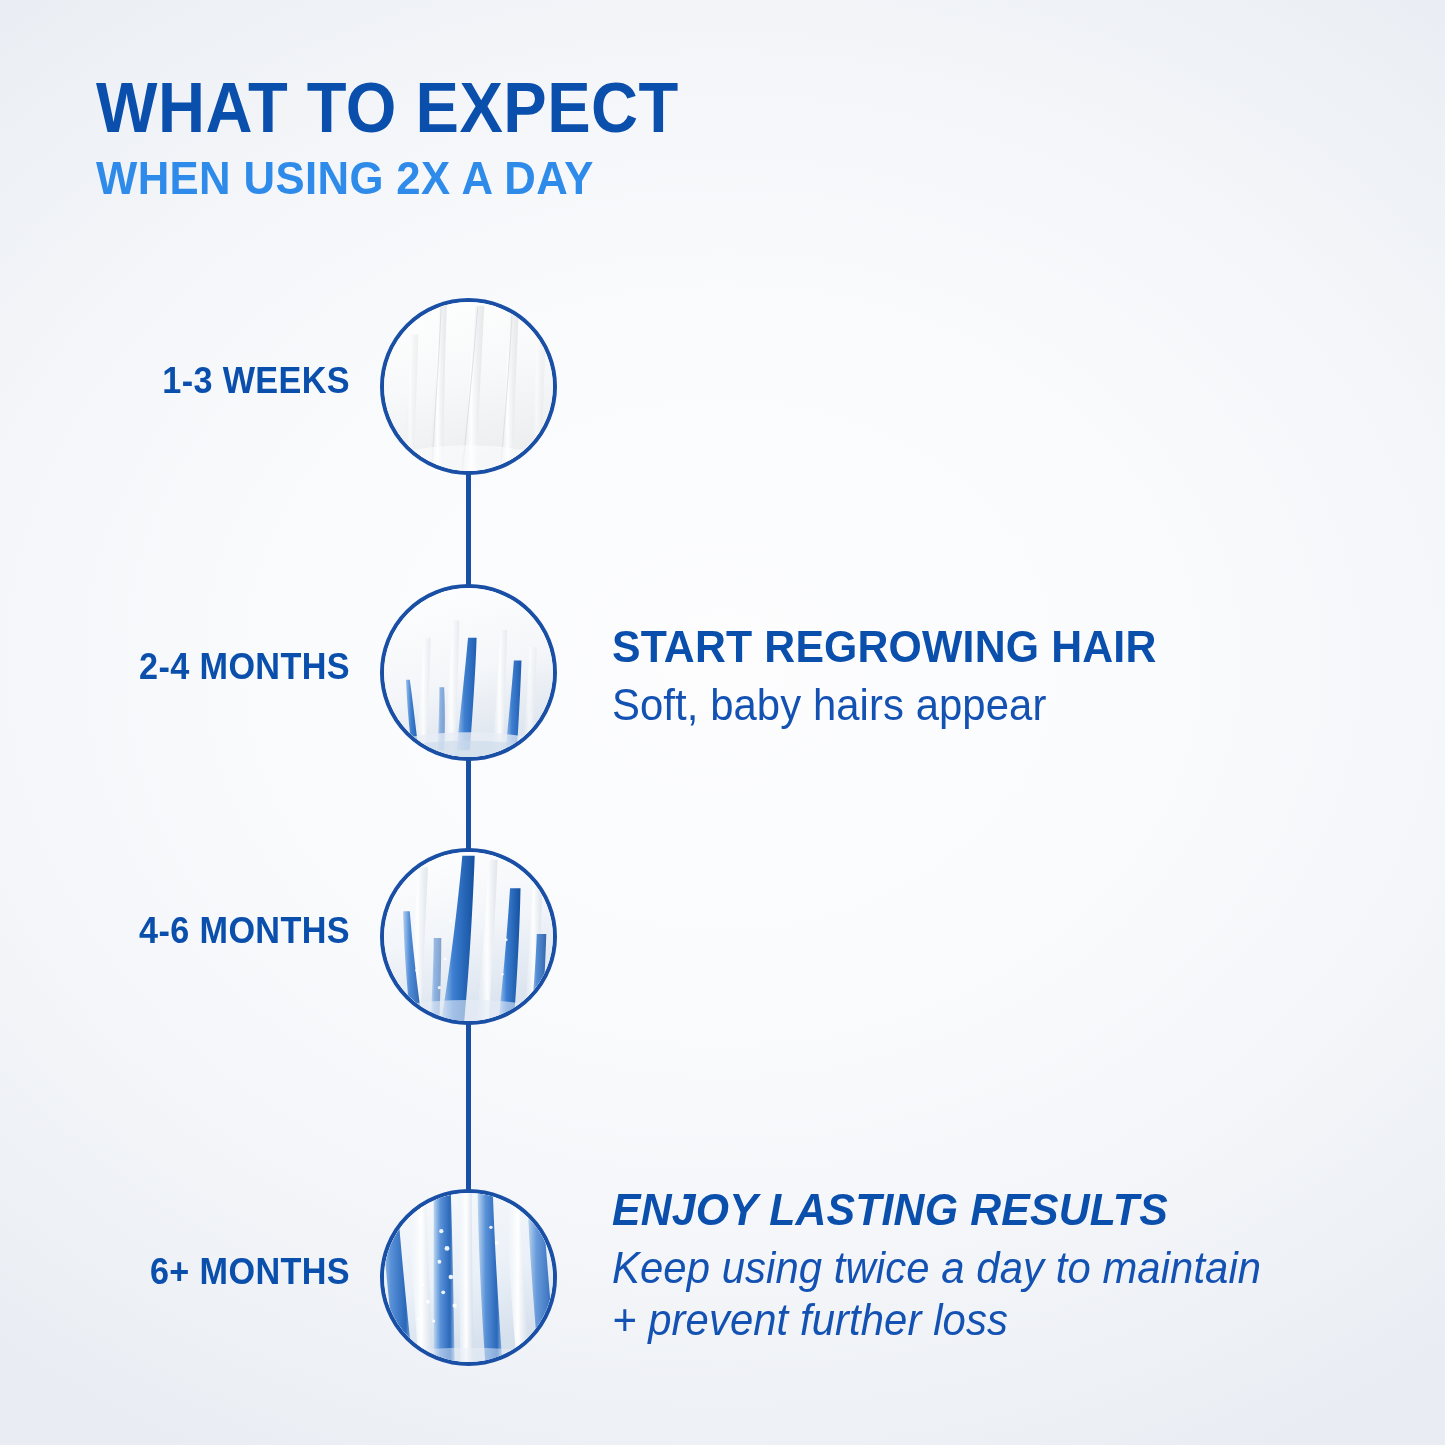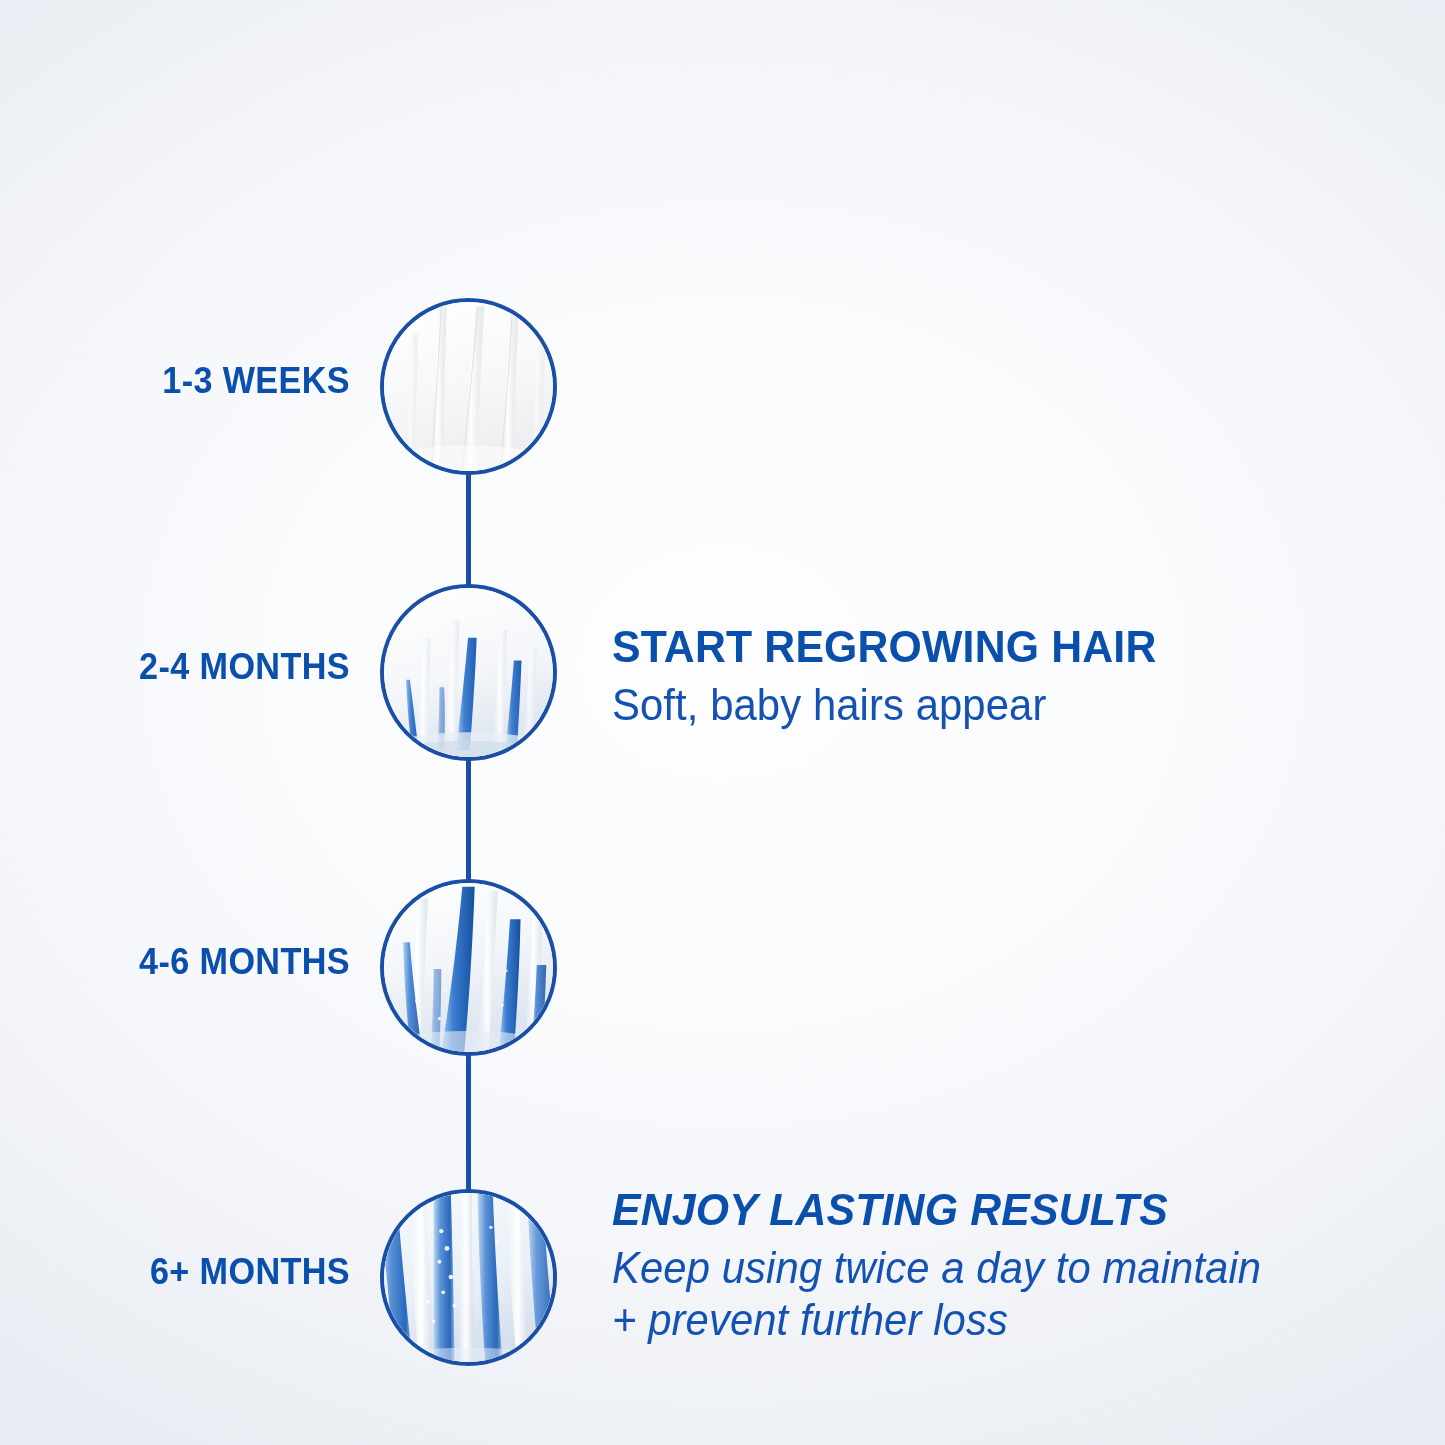--- a/index.html
+++ b/index.html
@@ -66,21 +66,21 @@
 
   
   .row {
     position: absolute;
     left: 0;
     width: 1445px;
     height: 186px;
   }
   .row-1 { top: 298px; }
   .row-2 { top: 584px; }
-  .row-3 { top: 879px; }
+  .row-3 { top: 848px; }
   .row-4 { top: 1179px; }
 
   .time-label {
     position: absolute;
     left: 0;
     width: 350px;
     top: 62px;
     text-align: right;
     font-family: "Liberation Sans Narrow", "Liberation Sans", sans-serif;
     font-weight: bold;
@@ -148,20 +148,24 @@
     transform-origin: left center;
     white-space: nowrap;
   }
   .copy-sub div { white-space: nowrap; }
 </style>
 </head>
 <body>
 
 <div class="poster">
 
+  <div class="title-block">
+    <div class="title-main">WHAT TO EXPECT</div>
+    <div class="title-sub">WHEN USING 2X A DAY</div>
+  </div>
 
   <div class="spine"></div>
 
   <div class="row row-1">
     <div class="time-label">1-3 WEEKS</div>
 
     <div class="node">
       <div class="node-art">
         <svg viewBox="0 0 177 177" preserveAspectRatio="xMidYMid slice">
           <defs>

